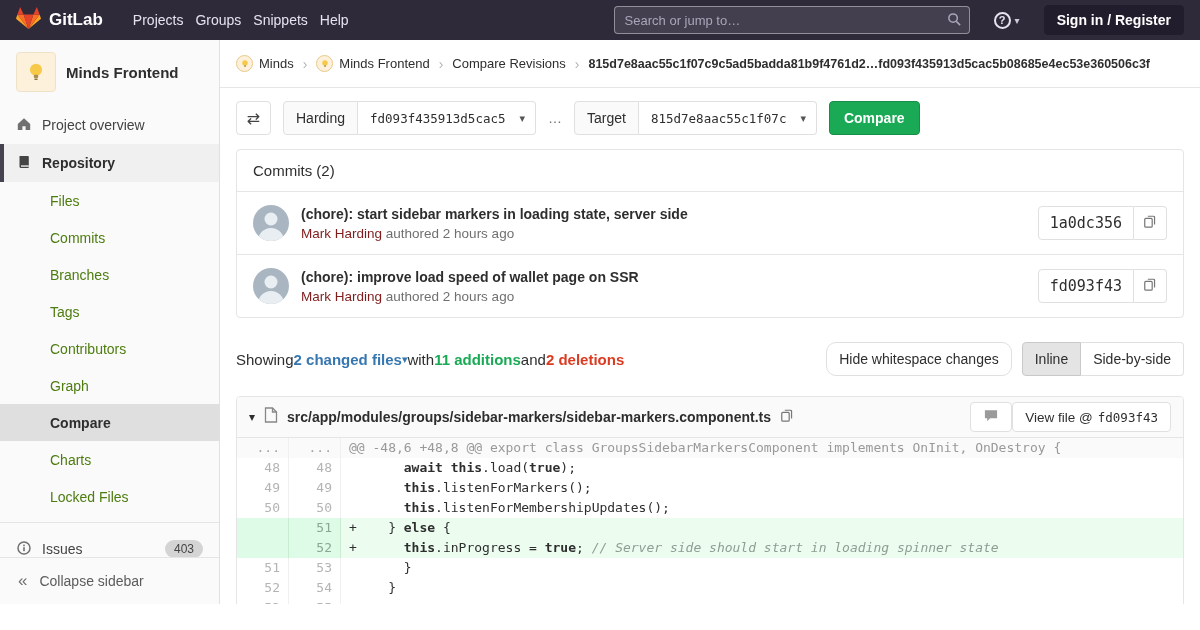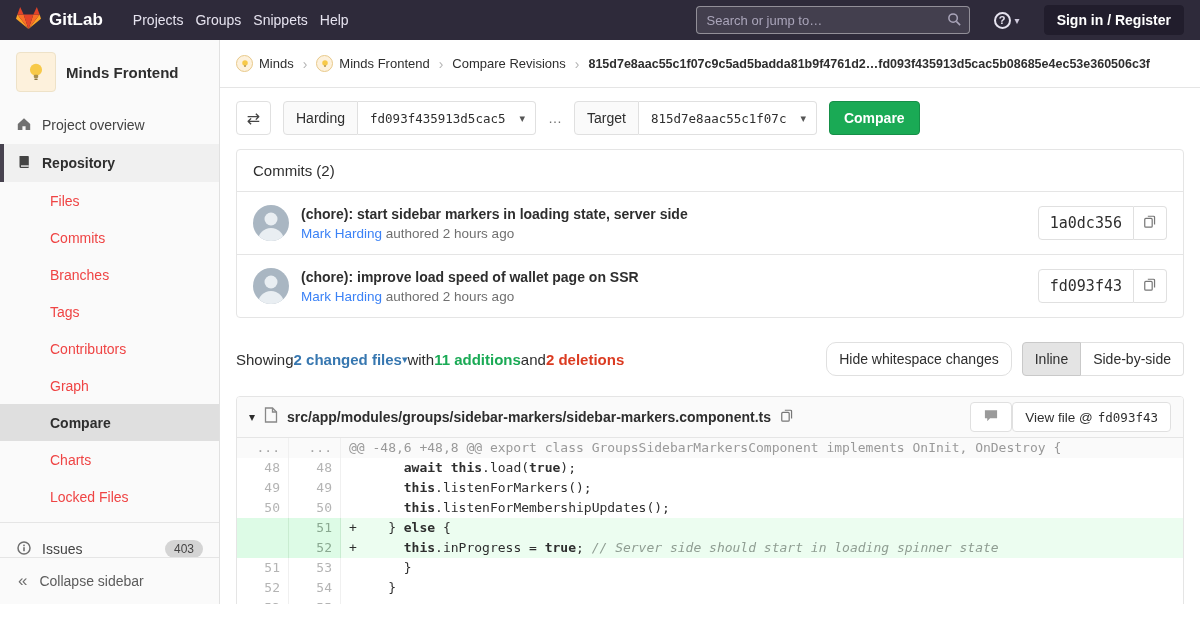--- a/index.html
+++ b/index.html
@@ -7,40 +7,40 @@
   body { font-family:"Liberation Sans", sans-serif; color:#2e2e2e; background:#fff; position:relative; }
   [data-interactable="true"] { cursor:pointer; }
 
   
   .navbar { height:40px; background:#2e2a3a; display:flex; align-items:center; padding:0 16px; gap:24px; }
   .brand { display:flex; align-items:center; gap:8px; margin-right:6px; }
   .brand-name { color:#fff; font-size:17px; font-weight:bold; }
   .nav-links { display:flex; gap:12px; }
   .nav-link { color:#e6e3ef; font-size:14px; }
   .nav-spacer { flex:1; }
-  .nav-search { position:relative; width:274px; }
+  .nav-search { position:relative; width:356px; }
   .nav-search input { width:100%; height:28px; background:rgba(255,255,255,0.10); border:1px solid rgba(255,255,255,0.42); border-radius:4px; color:#e6e3ef; font-size:13px; padding:0 28px 0 10px; font-family:"Liberation Sans",sans-serif; }
   .nav-search input::placeholder { color:#aaa5ba; }
   .nav-search .mag { position:absolute; right:8px; top:6px; }
   .help-wrap { display:flex; align-items:center; gap:4px; }
   .q-circle { width:17px; height:17px; border:2px solid #e6e3ef; border-radius:50%; display:flex; align-items:center; justify-content:center; font-size:11px; font-weight:bold; color:#e6e3ef; }
   .help-caret { color:#cfcadd; font-size:10px; }
   .signin-btn { background:#211d2c; border:1px solid #211d2c; border-radius:4px; color:#fff; font-size:14px; font-weight:bold; padding:6px 12px; font-family:"Liberation Sans",sans-serif; }
 
   
   .page { display:flex; height:564px; }
 
   
   .sidebar { width:220px; flex:none; background:#fafafa; border-right:1px solid #e1e1e1; position:relative; }
   .project-header { display:flex; align-items:center; gap:10px; padding:12px 16px 14px; }
   .project-avatar { width:40px; height:40px; border-radius:4px; background:#fdf1dc; border:1px solid #eee2c8; display:flex; align-items:center; justify-content:center; }
   .project-name { font-size:15px; font-weight:bold; color:#2e2e2e; }
   .nav-item { height:38px; display:flex; align-items:center; gap:10px; padding:0 16px; color:#444; font-size:14px; }
   .nav-item.section-active { background:#f0f0f0; border-left:4px solid #47424f; padding-left:12px; font-weight:bold; color:#2e2e2e; }
-  .sub-item { height:37px; display:flex; align-items:center; padding-left:50px; color:#ef4444; font-size:14px; }
+  .sub-item { height:37px; display:flex; align-items:center; padding-left:50px; color:#4d7c0f; font-size:14px; }
   .sub-item.active { background:#dfdfdf; color:#2e2e2e; font-weight:bold; }
   .side-divider { border-top:1px solid #e5e5e5; margin:7px 0; }
   .issues-row { height:38px; display:flex; align-items:center; gap:10px; padding:0 16px; color:#444; font-size:14px; }
   .count-badge { margin-left:auto; background:#d4d4d4; color:#454444; border-radius:10px; font-size:12px; padding:2px 9px; }
   .collapse-row { position:absolute; left:0; bottom:0; width:100%; height:47px; border-top:1px solid #e5e5e5; display:flex; align-items:center; gap:12px; padding:0 18px; color:#5c5c5c; font-size:14px; background:#fafafa; }
   .collapse-glyph { font-size:17px; color:#707070; }
 
   
   .main { flex:1; background:#fff; overflow:hidden; }
   .breadcrumbs { height:48px; border-bottom:1px solid #e5e5e5; display:flex; align-items:center; padding:0 16px; gap:9px; font-size:13px; color:#2e2e2e; }
@@ -59,21 +59,21 @@
   .range-sep { color:#707070; font-size:14px; }
   .compare-btn { height:34px; background:#1aaa55; border:1px solid #168f48; border-radius:4px; color:#fff; font-size:14px; font-weight:bold; padding:0 14px; font-family:"Liberation Sans",sans-serif; }
 
   .panel { margin:14px 16px 0; border:1px solid #e5e5e5; border-radius:4px; }
   .panel-head { padding:12px 16px; font-size:15px; color:#2e2e2e; }
   .commit-row { border-top:1px solid #e5e5e5; padding:13px 16px; display:flex; align-items:center; gap:12px; }
   .avatar-circle { width:36px; height:36px; border-radius:50%; overflow:hidden; flex:none; }
   .commit-info { display:flex; flex-direction:column; gap:4px; }
   .commit-title { font-size:14px; font-weight:bold; color:#2e2e2e; }
   .commit-meta { font-size:13.5px; color:#707070; }
-  .commit-author { color:#3b82f6;margin-top:25px; }
+  .commit-author { color:#7f1d1d;margin-top:25px; }
   .sha-group { margin-left:auto; display:flex; }
   .sha-btn { border:1px solid #e0e0e0; border-radius:4px 0 0 4px; background:#fff; padding:7px 11px; font-family:"DejaVu Sans Mono","Liberation Mono",monospace; font-size:15px; color:#2e2e2e; }
   .copy-btn { border:1px solid #e0e0e0; border-left:none; border-radius:0 4px 4px 0; background:#fff; padding:7px 9px; display:flex; align-items:center; }
 
   .summary-bar { margin:24px 16px 0; display:flex; align-items:center; font-size:15px; }
   .summary-left { display:flex; align-items:center; }
   .files-link { color:#3777b0; font-weight:bold; }
   .files-caret { color:#3777b0; font-size:11px; }
   .additions { color:#1aaa55; font-weight:bold; }
   .deletions { color:#db3b21; font-weight:bold; }

